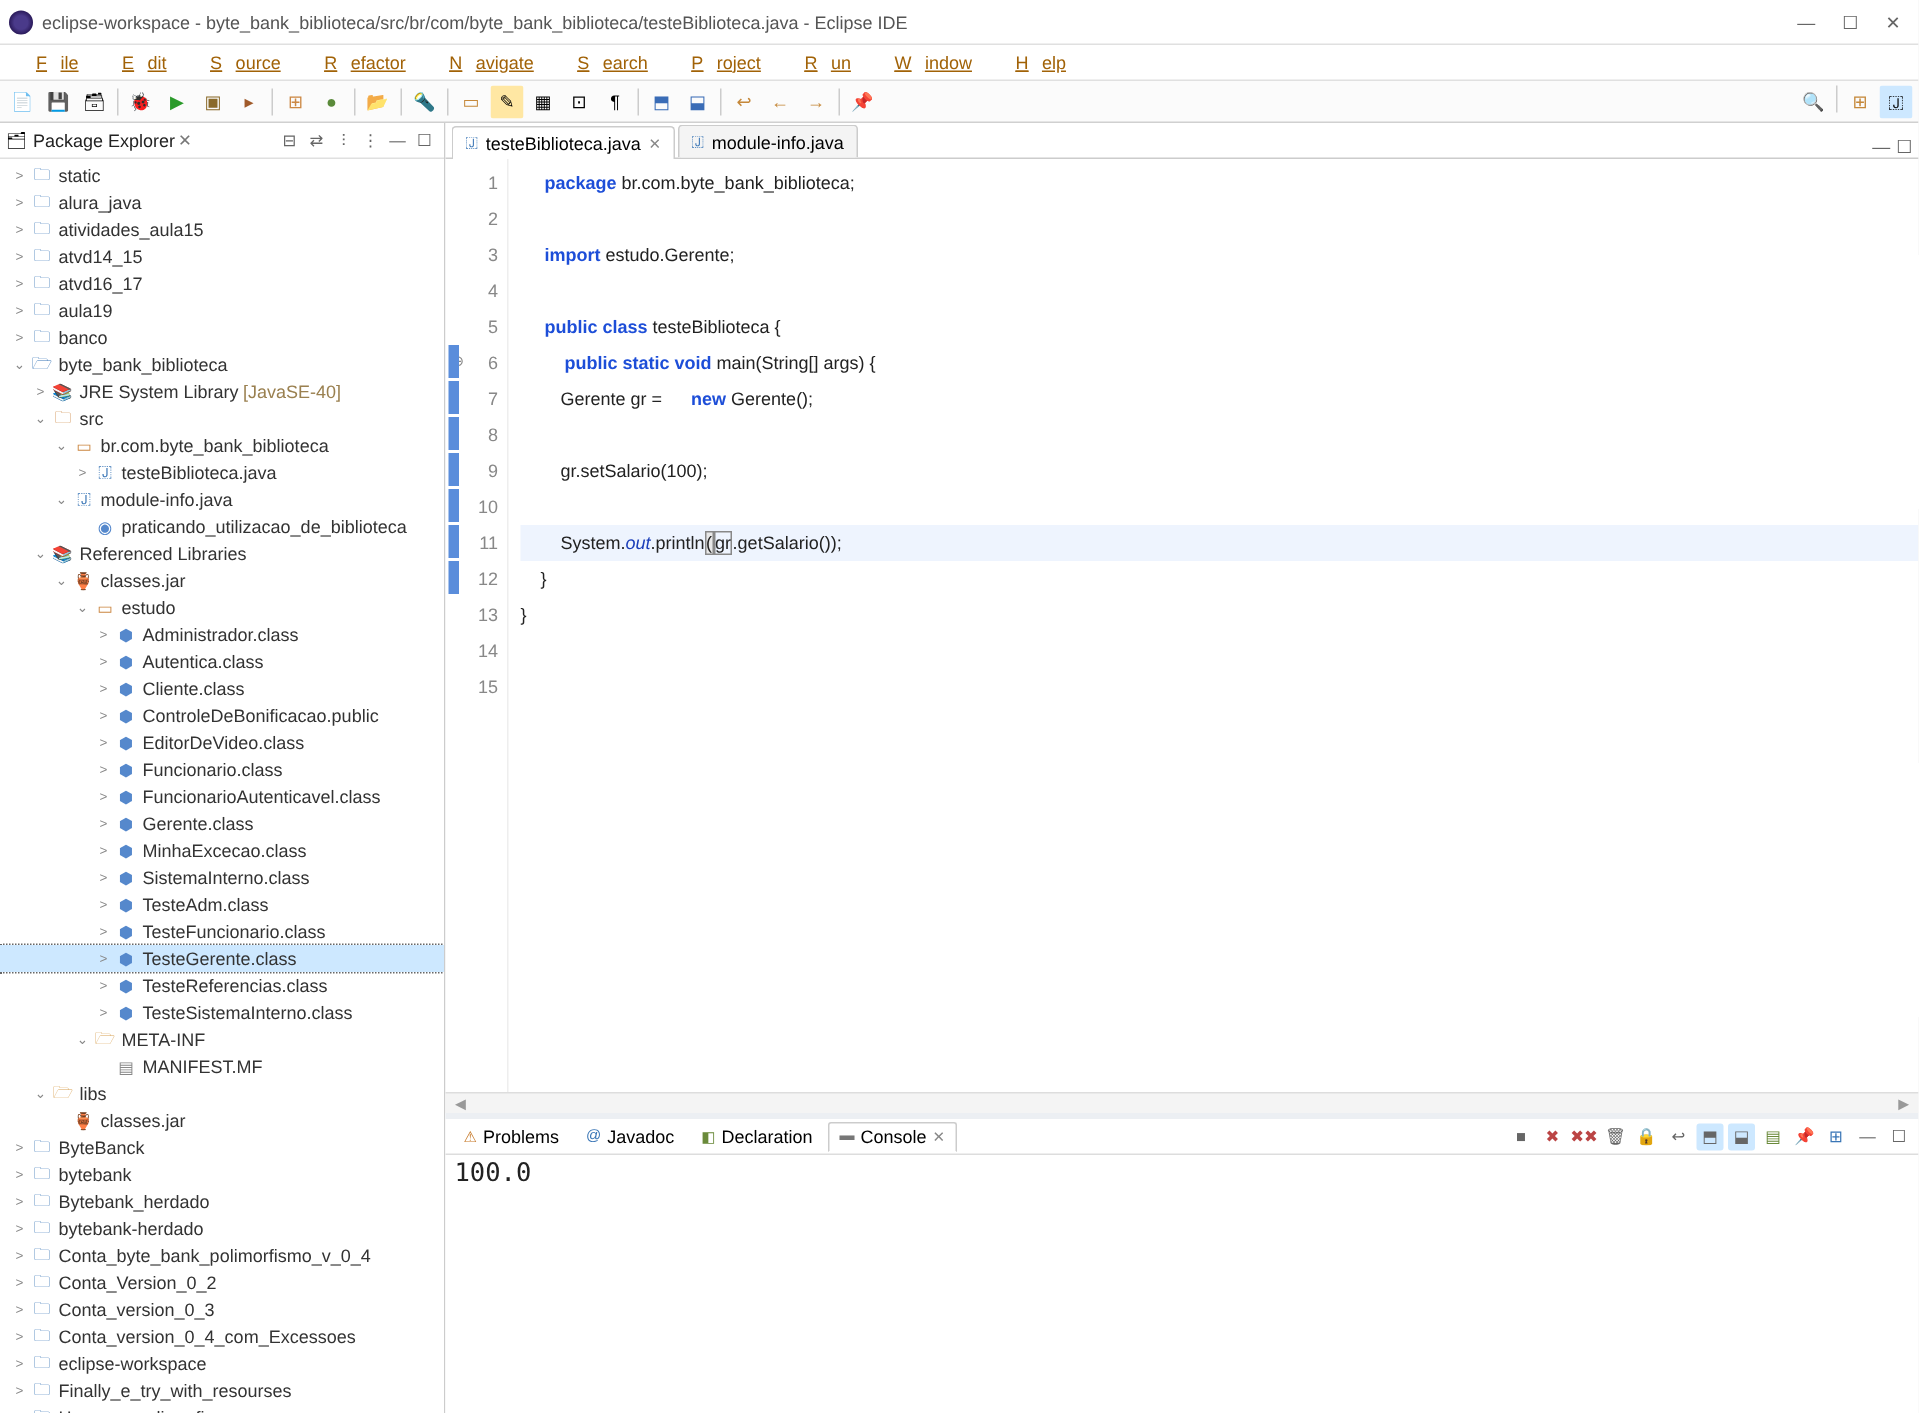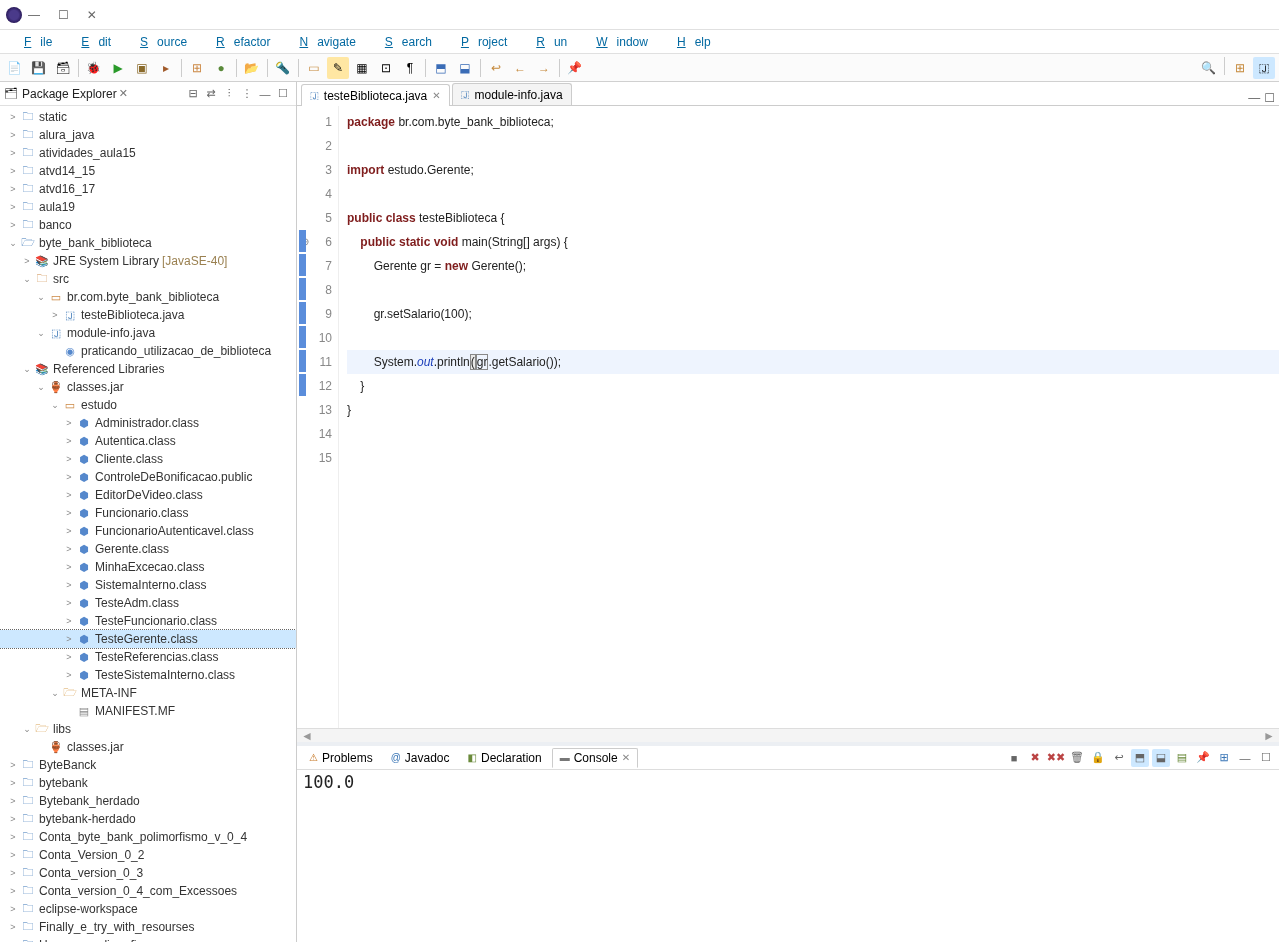--- a/index.html
+++ b/index.html
@@ -4,21 +4,21 @@
 <style>
 * { box-sizing: border-box; margin: 0; padding: 0; font-family: "Segoe UI", Tahoma, sans-serif; font-size: 12px; }
 body { background: #f0f0f0; width: 1279px; height: 942px; overflow: hidden; display: flex; flex-direction: column; }
 
 .titlebar { height: 30px; background: #fff; display: flex; align-items: center; padding: 0 6px; border-bottom: 1px solid #e0e0e0; }
 .titlebar .app-icon { width: 16px; height: 16px; margin-right: 6px; background: radial-gradient(circle,#4a3a8a 40%,#2a1a5a 70%); border-radius: 50%; }
 .titlebar .title-text { color: #555; flex: 1; }
 .titlebar .win-controls { display: flex; gap: 18px; color: #666; font-size: 13px; padding-right: 6px; }
 
 .menubar { height: 24px; background: #fff; display: flex; align-items: center; padding: 0 6px; border-bottom: 1px solid #e0e0e0; gap: 2px; }
-.menubar span { padding: 2px 9px; color: #0369a1; cursor: pointer; }
+.menubar span { padding: 2px 9px; color: #a16207; cursor: pointer; text-decoration: underline; }
 .underline { text-decoration: underline; }
 
 .toolbar { height: 28px; background: #fbfbfb; display: flex; align-items: center; padding: 0 4px; border-bottom: 1px solid #d0d0d0; gap: 2px; }
 .tb-btn { width: 22px; height: 22px; display: flex; align-items: center; justify-content: center; border: 1px solid transparent; border-radius: 2px; cursor: pointer; font-size: 12px; }
 .tb-sep { width: 1px; height: 18px; background: #ccc; margin: 0 2px; }
 .tb-right { margin-left: auto; display: flex; gap: 2px; }
 
 .main-area { flex: 1; display: flex; min-height: 0; }
 
 .sidebar { width: 297px; background: #fff; border-right: 1px solid #ccc; display: flex; flex-direction: column; }
@@ -53,21 +53,21 @@
 .ed-tab .x { color: #888; font-size: 10px; }
 .editor-tabs .right-ctrls { margin-left: auto; padding-right: 4px; color: #666; display: flex; gap: 4px; font-size: 10px; }
 
 .code-body { flex: 1; display: flex; overflow: hidden; font-family: Consolas, monospace; font-size: 17px; }
 .gutter { width: 42px; background: #fff; border-right: 1px solid #eee; text-align: right; padding: 4px 6px 0 0; color: #888; line-height: 24px; position: relative; }
 .gutter .ln { height: 24px; }
 .gutter .mark { position: absolute; left: 2px; width: 7px; height: 22px; background: #5a8ddb; }
 .code-lines { flex: 1; padding: 4px 0 0 8px; line-height: 24px; color: #222; white-space: pre; position: relative; }
 .code-lines .line { height: 24px; }
 .code-lines .line.hl { background: #eef4fe; }
-.kw { color: #7f1d1d; font-weight: bold; }
+.kw { color: #1d4ed8; font-weight: bold; margin-left: 16px; }
 .fld { color: #1c3fba; font-style: italic; }
 .paren-hl { border: 1px solid #888; background: #e8e8e8; }
 .txt-box { border: 1px solid #888; margin-top: 44px; }
 .hscroll { height: 14px; background: #f4f4f4; border-top: 1px solid #ddd; display: flex; align-items: center; padding: 0 4px; font-size: 9px; color: #999; justify-content: space-between; }
 
 .bottom-panel { height: 200px; border-top: 4px solid #eceff3; display: flex; flex-direction: column; background: #fff; }
 .bp-tabs { height: 24px; display: flex; align-items: center; border-bottom: 1px solid #ddd; padding: 0 4px; gap: 2px; }
 .bp-tab { height: 20px; display: flex; align-items: center; padding: 0 7px; gap: 4px; cursor: pointer; border: 1px solid transparent; border-radius: 2px 2px 0 0; font-size: 11px; }
 .bp-tab.active { background: #fff; border-color: #ccc; border-bottom-color: #fff; }
 .bp-tab .ico { font-size: 10px; }
@@ -76,20 +76,21 @@
 .bp-tabs .right .mini.active-blue { background: #cde8ff; border-radius: 2px; }
 .bp-status { padding: 1px 4px; color: #777; font-size: 11px; border-bottom: 1px solid #f0f0f0; }
 .bp-status .term { color: #888; }
 .console-out { flex: 1; padding: 2px 6px; font-family: Consolas, monospace; font-size: 17px; color: #222; }
 </style>
 </head>
 <body>
 
 <div class="titlebar">
   <div class="app-icon"></div>
+  <div class="title-text">eclipse-workspace - byte_bank_biblioteca/src/br/com/byte_bank_biblioteca/testeBiblioteca.java - Eclipse IDE</div>
   <div class="win-controls">
     <span>—</span>
     <span>☐</span>
     <span>✕</span>
   </div>
 </div>
 
 <div class="menubar" id="menubar">
     <span><span class="underline">F</span>ile</span>
     <span><span class="underline">E</span>dit</span>

